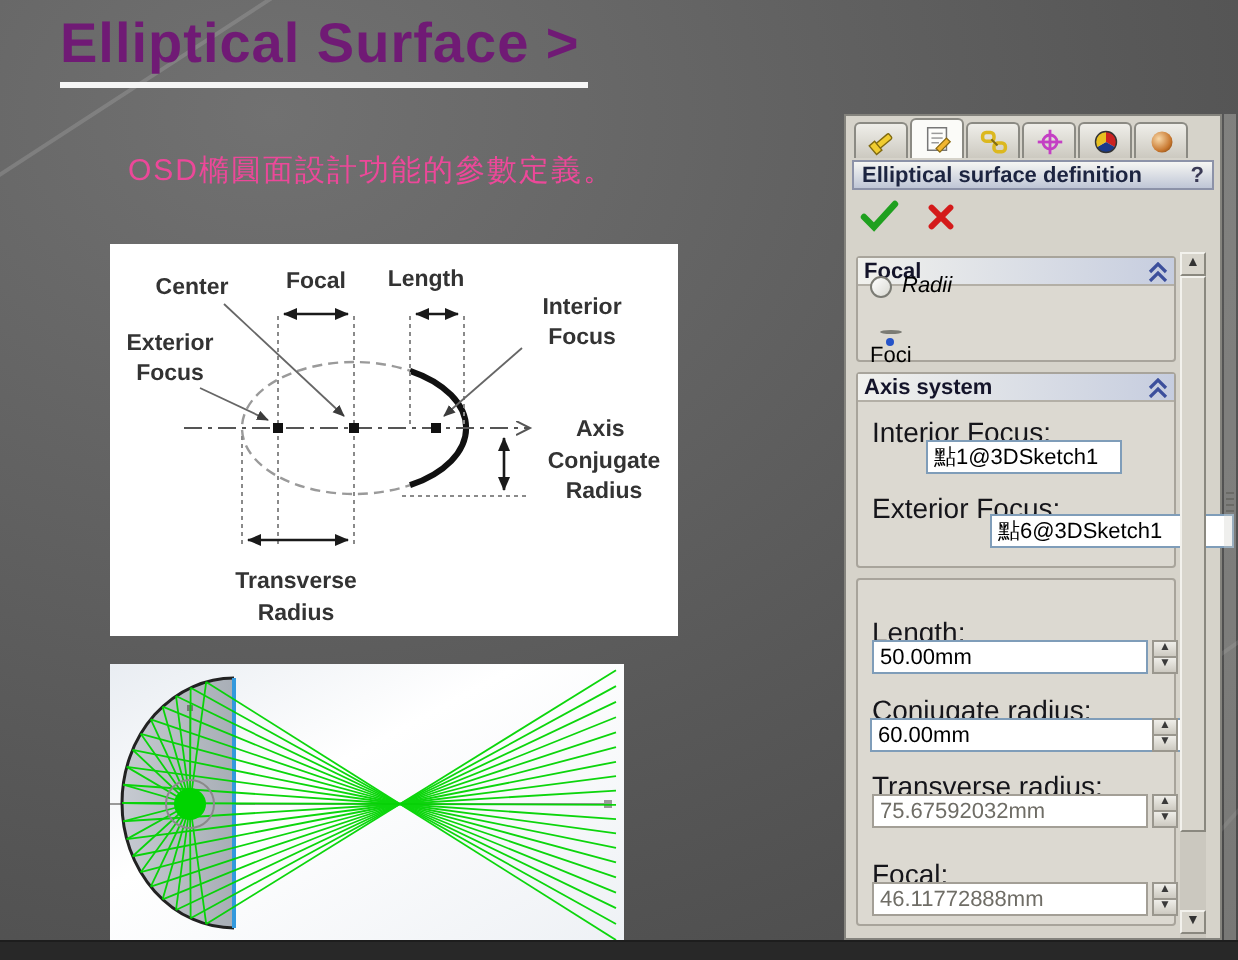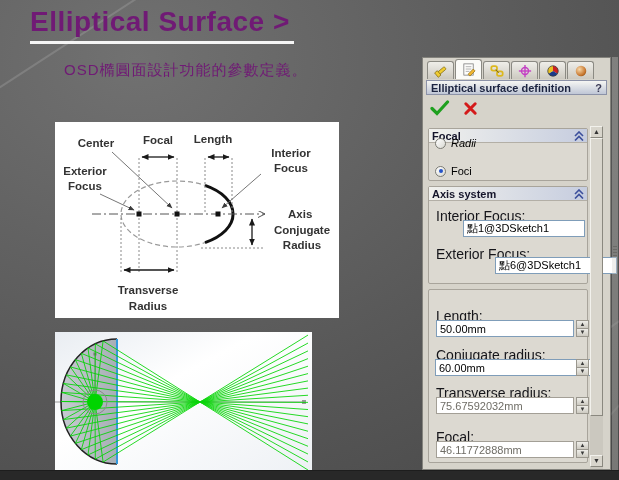--- a/index.html
+++ b/index.html
@@ -13,21 +13,21 @@
   .diag1 { left:-15px; top:96px; width:210px; background:rgba(255,255,255,.14); transform:rotate(-33deg); }
   .diag2 { left:505px; top:400px; width:200px; background:rgba(255,255,255,.10); transform:rotate(-35deg); }
   .diag3 { left:560px; top:470px; width:160px; background:rgba(255,255,255,.08); transform:rotate(-48deg); }
   .bottombar { position:absolute; left:0; top:470px; width:619px; height:10px; background:#282828; border-top:1px solid #1d1d1d; }
 
   .title {
     position:absolute; left:30px; top:6px; display:inline-block;
     font-size:28px; font-weight:bold; letter-spacing:.5px; color:#701a75;
     border-bottom:3px solid #f5f5f5; padding:0 4px 3px 0;
   }
-  .subtitle { position:absolute; left:64px; top:61px; font-size:15px; color:#701a75; letter-spacing:1px; }
+  .subtitle { position:absolute; left:64px; top:76px; font-size:15px; color:#ec4899; letter-spacing:1px; }
 
   .diagbox { position:absolute; left:55px; top:122px; width:284px; height:196px; background:#ffffff; }
   .raybox  { position:absolute; left:55px; top:332px; width:257px; height:138px; }
 
   
   .panel {
     position:absolute; left:422px; top:57px; width:189px; height:413px;
     background:#d6d3ca; border:1px solid #84837d; font-size:11px; color:#000;
   }
   .tabbar { position:absolute; left:4px; top:1px; height:21px; display:flex; }
@@ -327,37 +327,37 @@
     <div class="ghead">
       <span>Focal</span>
       <svg width="10" height="10" viewBox="0 0 10 10">
         <path d="M1,5 L5,1 L9,5 M1,9.5 L5,5.5 L9,9.5" stroke="#3c4f9c" fill="none" stroke-width="1.6"></path>
       </svg>
     </div>
     <div class="radio-row" style="top:8px;font-style:italic;">
       <span class="rb"></span>
       <span>Radii</span>
     </div>
-    <div class="radio-row" style="top:36px;">
+    <div class="radio-row" style="top:36px;flex-direction:column;">
       <span class="rb">
           <span class="dot"></span>
         </span>
       <span>Foci</span>
     </div>
   </div>
 
   <div class="group g-axis">
     <div class="ghead">
       <span>Axis system</span>
       <svg width="10" height="10" viewBox="0 0 10 10">
         <path d="M1,5 L5,1 L9,5 M1,9.5 L5,5.5 L9,9.5" stroke="#3c4f9c" fill="none" stroke-width="1.6"></path>
       </svg>
     </div>
     <div class="flabel" style="top:21px;">Interior Focus:</div>
-    <input class="field" style="left: 34px; top: 33px; width: 122px;" value="點1@3DSketch1">
+    <input class="field" style="left: 34px; top: 33px; width: 98px;" value="點1@3DSketch1">
     <div class="flabel" style="top:59px;">Exterior Focus:</div>
     <input class="field" style="left: 34px; top: 70px; width: 122px; margin-left: 32px;" value="點6@3DSketch1">
   </div>
 
   <div class="group g-dims">
 
     <div class="flabel" style="top:18px;">Length:</div>
     <input class="field" style="left: 7px; top: 30px; width: 138px;" value="50.00mm">
     <div class="spin" style="top:30px;">
         <div>▲</div>

